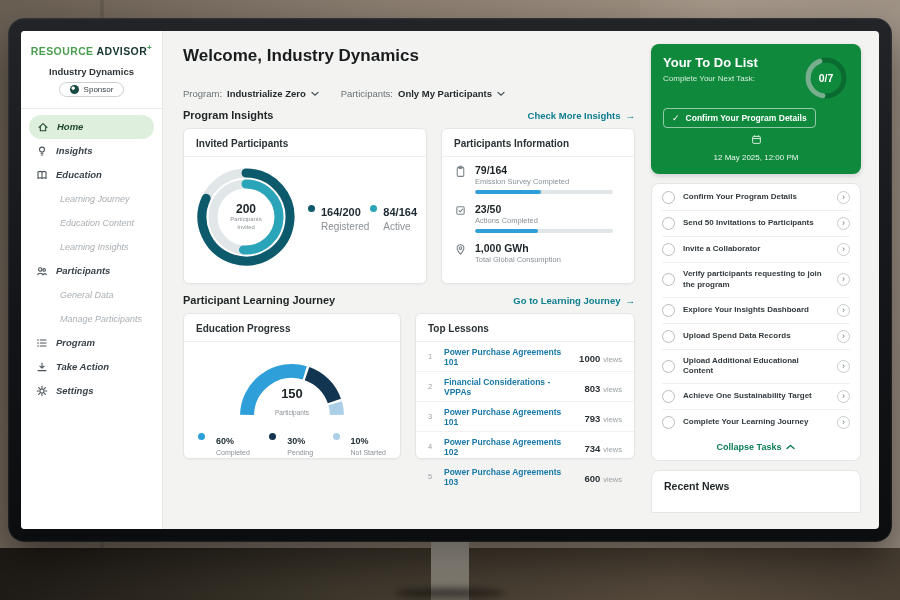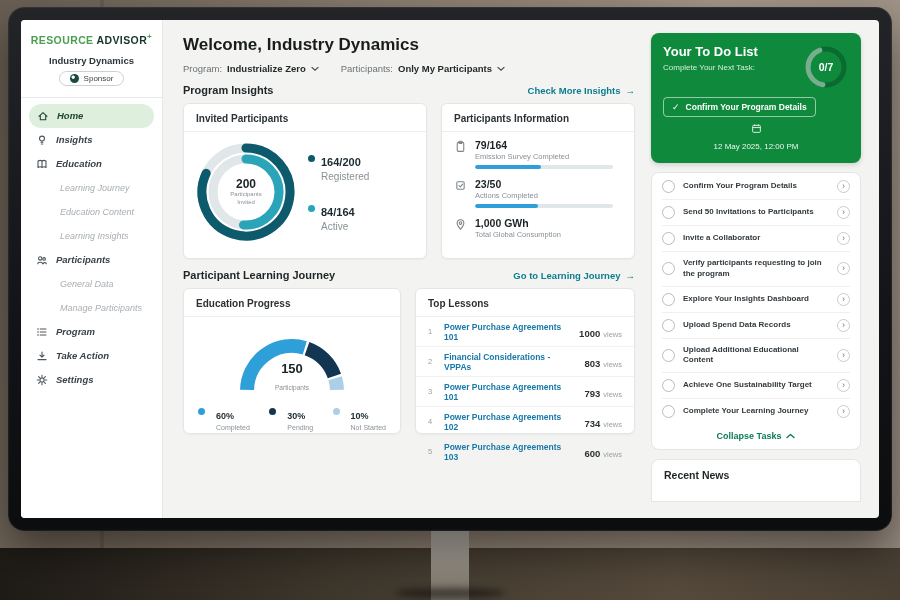--- a/index.html
+++ b/index.html
@@ -9,21 +9,21 @@
   .wall-light{position:absolute;left:640px;top:0;width:260px;height:100%;
     background:linear-gradient(90deg,rgba(255,255,255,0.04),rgba(255,255,255,0.13));}
   .wall-line{position:absolute;left:100px;top:0;width:4px;height:100%;background:rgba(0,0,0,0.10);}
   .desk{position:absolute;left:0;bottom:0;width:100%;height:52px;
     background:linear-gradient(90deg,#1f1b16,#3f382d 38%,#564a3c 75%,#4a4034);}
   .stand-neck{position:absolute;left:431px;top:528px;width:38px;height:72px;
     background:linear-gradient(180deg,#c6c1b9,#a09a8f 45%,#6f685d);}
   .stand-shadow{position:absolute;left:395px;top:588px;width:110px;height:10px;border-radius:50%;
     background:rgba(0,0,0,0.45);filter:blur(3px);}
   
-  .monitor{position:absolute;left:8px;top:7px;width:884px;height:524px;border-radius:16px;
+  .monitor{position:absolute;left:8px;top:18px;width:884px;height:524px;border-radius:16px;
     background:linear-gradient(180deg,#232428,#131417 60%,#0c0d0f);padding:13px;box-sizing:border-box;
     box-shadow:0 20px 45px rgba(0,0,0,0.5), inset 0 0 2px rgba(255,255,255,0.25);}
   .screen{width:100%;height:100%;border-radius:4px;overflow:hidden;background:#f3f4f2;
     display:grid;grid-template-columns:142px 1fr 230px;}
   
   .sidebar{background:#fff;border-right:1px solid #e7e9e7;padding-top:12px;overflow:hidden;}
   .logo{font-size:10.5px;font-weight:700;letter-spacing:0.4px;text-align:center;white-space:nowrap;}
   .logo .lg-green{color:#4a9e50;}
   .logo .lg-dark{color:#14352d;}
   .logo .lg-plus{color:#4a9e50;font-size:8px;vertical-align:super;}
@@ -37,40 +37,40 @@
     font-size:9.5px;font-weight:700;color:#39424a;font-style:italic;}
   .nav-item.sub{padding-left:39px;font-size:9px;font-weight:500;color:#a9afb4;}
   .nav-item.active{background:#def0dd;border-radius:14px;margin:0 8px;padding-left:8px;color:#1f4631;}
   .nav-icon{display:inline-flex;width:12px;height:12px;}
   .nav-icon svg{stroke:#4c555b;stroke-width:1.1;fill:none;stroke-linecap:round;stroke-linejoin:round;}
   .nav-item.active .nav-icon svg{stroke:#1f4631;}
   
   .content{padding:13px 14px 0 20px;overflow:hidden;}
   .welcome{font-size:17px;font-weight:700;color:#191c1c;margin:2px 0 8px;}
   .filters{display:flex;gap:22px;align-items:center;margin-bottom:10px;}
-  .filter{display:flex;align-items:center;gap:5px;cursor:pointer;}
+  .filter{display:flex;align-items:center;gap:5px;cursor:pointer;margin-top:14px;}
   .f-label{font-size:9.5px;color:#6b7276;}
   .f-value{font-size:9.5px;color:#23292c;font-weight:600;}
   .chev{display:inline-flex;}
   .chev svg{stroke:#4c555b;stroke-width:1.2;fill:none;stroke-linecap:round;}
   .section-row{display:flex;align-items:center;justify-content:space-between;margin:6px 0 7px;}
   .section-title{font-size:11px;font-weight:700;color:#1f2426;}
   .section-link{font-size:9.5px;font-weight:700;color:#0c7d8f;cursor:pointer;display:flex;gap:5px;align-items:center;}
   .cards-row{display:flex;gap:14px;margin-bottom:10px;}
   .card{background:#fff;border:1px solid #e3e6e4;border-radius:6px;box-shadow:0 1px 2px rgba(0,0,0,0.04);
     box-sizing:border-box;}
   .card-title{font-size:10px;font-weight:700;color:#2b3134;padding:9px 12px 7px;border-bottom:1px solid #edefed;}
   
   .card-invited{width:244px;height:156px;}
   .donut-box{display:flex;align-items:center;gap:10px;padding:8px 10px;}
   .donut-wrap{position:relative;width:104px;height:104px;flex:none;}
   .donut-center{position:absolute;inset:0;display:flex;flex-direction:column;align-items:center;justify-content:center;text-align:center;}
   .donut-center b{font-size:12px;color:#1c2326;}
   .donut-center span{font-size:6px;color:#8a9196;width:42px;line-height:1.3;}
-  .legend-col{display:flex;flex-direction:column;gap:20px;}
+  .legend-col{display:flex;gap:1px;}
   .legend-item{display:flex;gap:6px;align-items:flex-start;}
   .dot{width:7px;height:7px;border-radius:50%;margin-top:3px;flex:none;}
   .legend-val{font-size:11px;font-weight:700;color:#1c2a31;}
   .legend-name{font-size:10px;color:#8a9196;margin-top:1px;}
   
   .card-pinfo{flex:1;height:156px;}
   .pinfo-row{display:flex;gap:8px;padding:7px 12px 2px;}
   .pinfo-icon{display:inline-flex;width:13px;height:13px;margin-top:1px;}
   .pinfo-icon svg{stroke:#7c858a;stroke-width:1;fill:none;stroke-linecap:round;stroke-linejoin:round;}
   .pinfo-val{font-size:10.5px;font-weight:700;color:#1c2326;}

